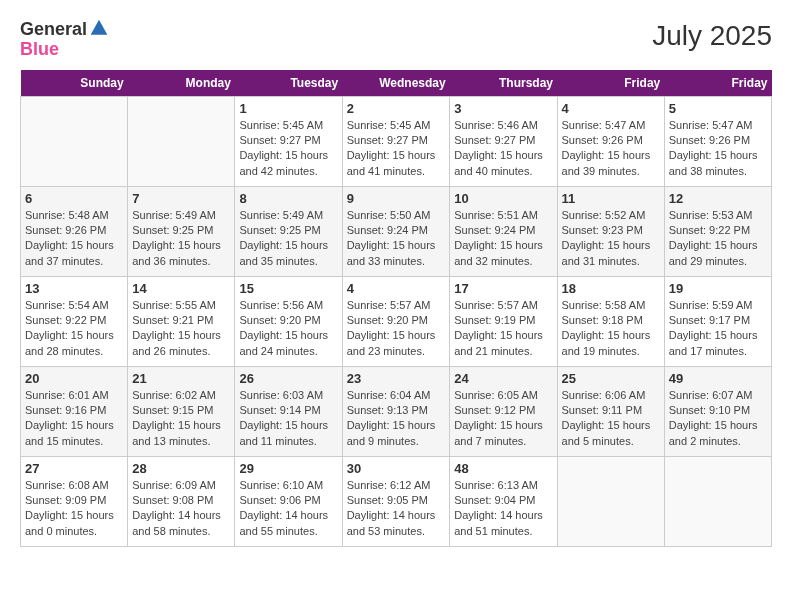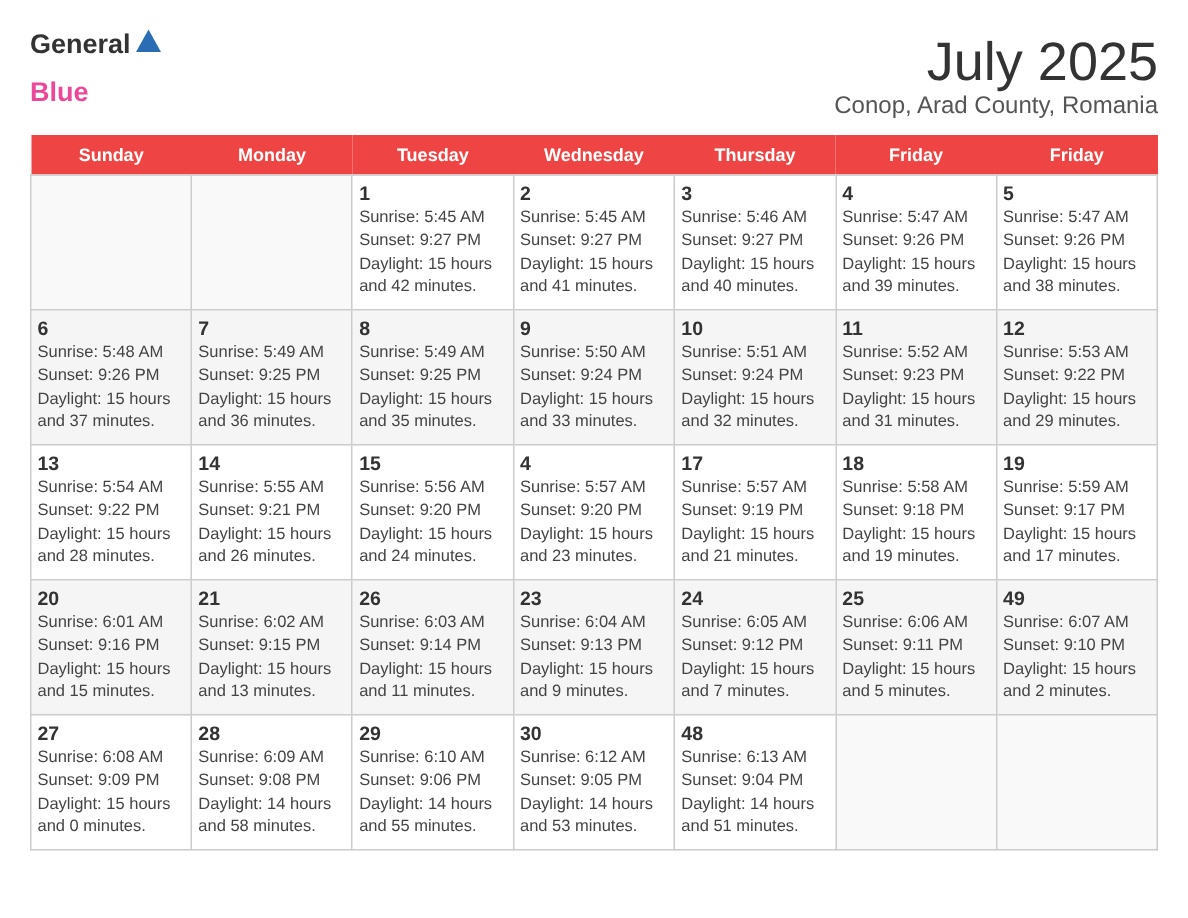--- a/index.html
+++ b/index.html
@@ -17,21 +17,20 @@
       margin-bottom: 10px;
     }
     .logo {
       display: flex;
       align-items: center;
     }
     .logo-text {
       display: flex;
       flex-direction: column;
       line-height: 1.1;
-      gap: 12px;
     }
     .logo-general {
       font-size: 18px;
       font-weight: bold;
       color: #333;
     }
     .logo-blue {
       font-size: 18px;
       font-weight: bold;
       color: #ec4899;
@@ -39,38 +38,38 @@
     .logo-icon {
       width: 20px;
       height: 20px;
       margin-left: 2px;
       margin-top: -4px;
     }
     .title-section {
       text-align: right;
     }
     .month-year {
-      font-size: 36px;
+      font-size: 28px;
       color: #333;
       font-weight: normal;
     }
     .location {
       font-size: 16px;
       color: #555;
     }
     table {
       width: 100%;
       border-collapse: collapse;
       font-size: 11px;
     }
     th {
-      background-color: #ef4444;
+      background-color: #701a75;
       color: white;
       padding: 6px 4px;
-      text-align: center;
+      text-align: right;
       font-size: 12px;
       font-weight: bold;
     }
     td {
       border: 1px solid #ccc;
       vertical-align: top;
       padding: 4px;
       height: 90px;
       width: 108px;
     }
@@ -107,21 +106,20 @@
         <span class="logo-general">General</span>
         <svg class="logo-icon" viewBox="0 0 24 24">
           <polygon points="12,2 22,20 2,20" fill="#2a6db5"></polygon>
         </svg>
       </div>
       <span class="logo-blue">Blue</span>
     </div>
   </div>
   <div class="title-section">
     <div class="month-year">July 2025</div>
-    <div class="location">Conop, Arad County, Romania</div>
   </div>
 </div>
 
 <table>
   <thead>
     <tr>
     <th>Sunday</th>
         <th>Monday</th>
         <th>Tuesday</th>
         <th>Wednesday</th>

